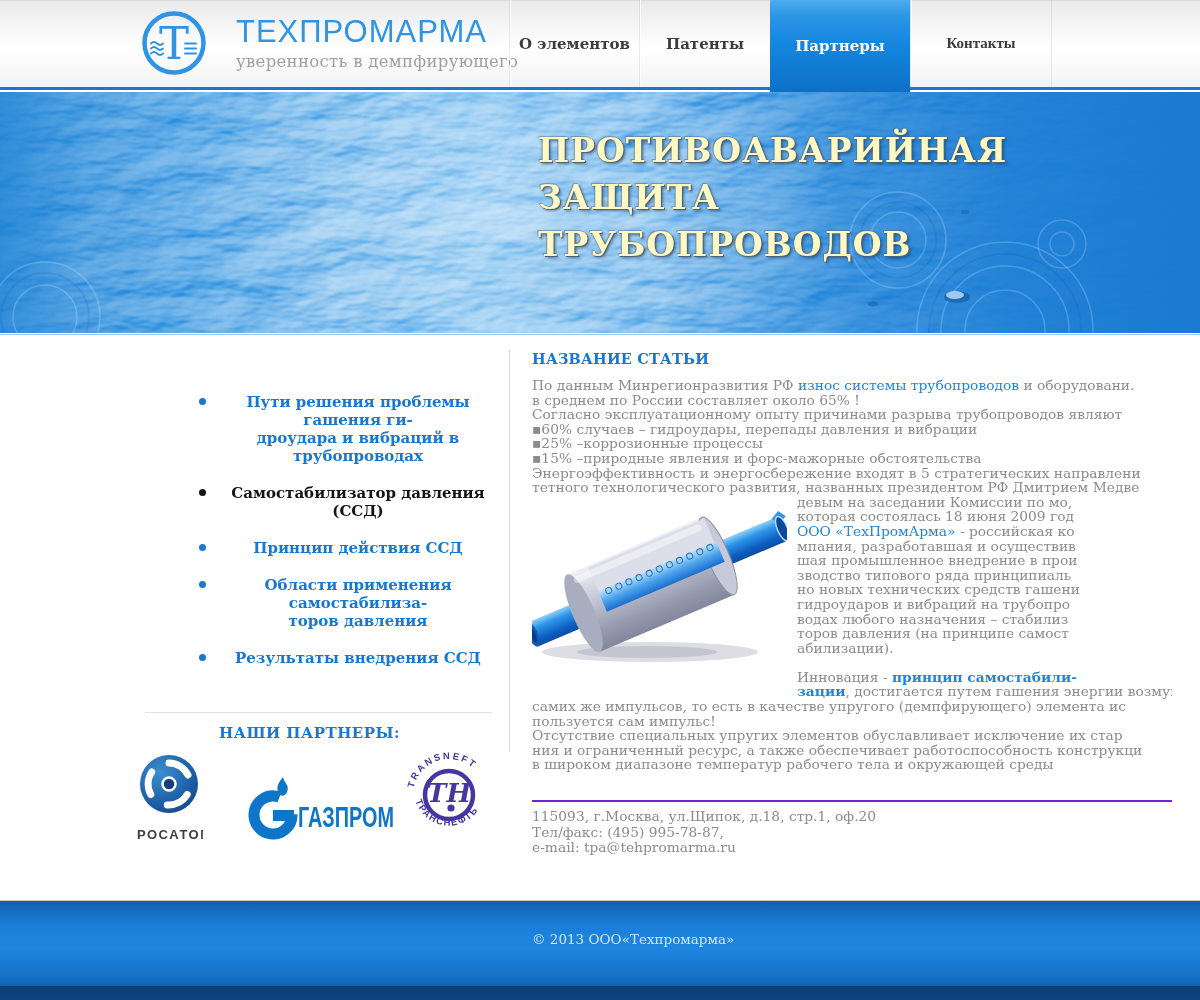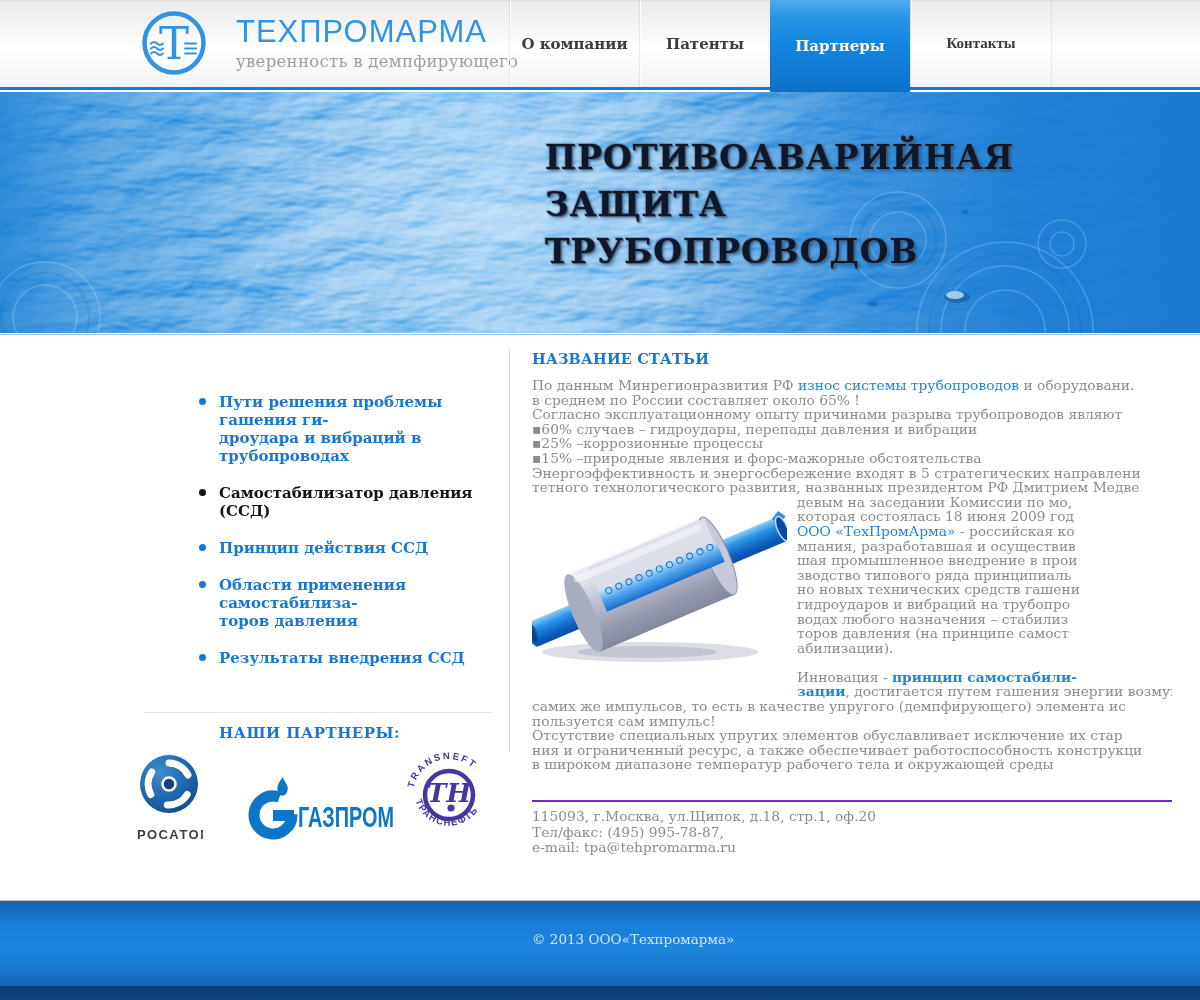--- a/index.html
+++ b/index.html
@@ -18,30 +18,30 @@
   .nav{position:absolute;left:509px;top:0;display:flex;height:87px;}
   .nav-item{height:87px;display:flex;align-items:center;justify-content:center;
             font-size:15px;font-weight:bold;color:#3f3b38;cursor:pointer;
             border-left:1px solid rgba(0,0,0,.07);box-shadow:inset 1px 0 0 rgba(255,255,255,.9);}
   .nav-item:last-child{border-right:1px solid rgba(0,0,0,.07);}
   .nav-item.active{height:92px;color:#fff;border-left:none;box-shadow:none;position:relative;z-index:5;
             background:linear-gradient(180deg,#4fabee 0%,#2b95e6 18%,#1486e0 48%,#0d70c6 100%);}
   
   .banner{position:relative;height:241px;background:#1e80d4;overflow:hidden;}
   .banner svg.water{position:absolute;left:0;top:0;}
-  .banner-title{position:absolute;left:533px;top:30px;margin:12px;color:#0f172a;font-size:33px;line-height:47px;
+  .banner-title{position:absolute;left:533px;top:30px;margin:5px;color:#fef9c3;font-size:33px;line-height:47px;
                 font-weight:bold;letter-spacing:1px;
                 text-shadow:0 0 1px #51677e,1px 1px 0 #4c627a,2px 2px 3px rgba(20,40,70,.55),-1px -1px 1px rgba(90,110,135,.5);}
   .banner-bottom-gap{height:3px;background:linear-gradient(180deg,#ffffff 0%,#ffffff 33%,#9cc8ec 34%,#9cc8ec 66%,#ffffff 67%);}
   
   .content{position:relative;height:565px;background:#fff;}
   .vdivider{position:absolute;left:509px;top:14px;width:1px;height:402px;background:#d9d9d9;}
   .side-menu{position:absolute;left:197px;top:57px;width:300px;list-style:none;margin:0;padding:0;}
   .side-menu li{position:relative;padding-left:22px;margin-bottom:19px;font-size:15px;line-height:18px;
-                font-weight:bold;color:#1878d0;cursor:pointer;}
+                font-weight:bold;color:#1878d0;cursor:pointer;text-align:center;}
   .side-menu li .bullet{position:absolute;left:2px;top:5px;width:7px;height:7px;border-radius:50%;background:#1878d0;}
   .side-menu li.active{color:#141414;cursor:default;}
   .side-menu li.active .bullet{background:#141414;}
   .sb-divider{position:absolute;left:145px;top:376px;width:347px;height:1px;background:#e2e2e2;}
   .partners-heading{position:absolute;left:219px;top:388px;font-size:15px;font-weight:bold;color:#1878d0;letter-spacing:.5px;}
   .partner{position:absolute;cursor:pointer;}
   .p-rosatom{left:137px;top:418px;}
   .p-gazprom{left:246px;top:424px;}
   .p-transneft{left:404px;top:412px;}
   
@@ -79,21 +79,21 @@
             <path d="M45,44.5 h11"></path>
           </g>
         </svg>
       </span>
       <span class="logo-text">
         <div class="logo-title">ТЕХПРОМАРМА</div>
         <div class="logo-tagline">уверенность в демпфирующего</div>
       </span>
     </div>
     <div class="nav">
-        <div class="nav-item" style="width: 129px;">О компании</div>
+        <div class="nav-item" style="width: 129px;">О элементов</div>
         <div class="nav-item" style="width: 130px;">Патенты</div>
         <div class="nav-item active" style="width: 140px;">Партнеры</div>
         <div class="nav-item" style="width: 140px; font-family: Liberation Serif, serif;">Контакты</div>
       </div>
   </div>
   <div class="header-rule"></div>
   <div class="header-gap"></div>
 
   <div class="banner">
     <svg class="water" width="1200" height="241" viewBox="0 0 1200 241">

